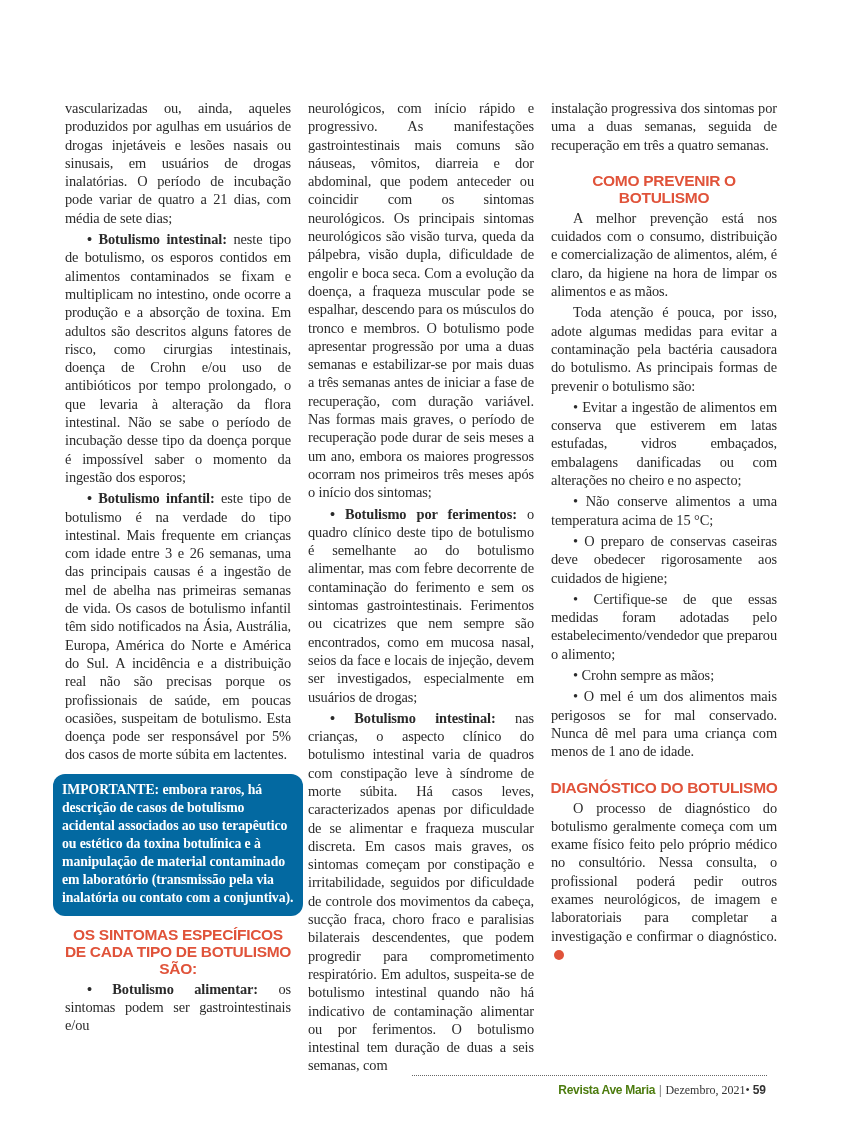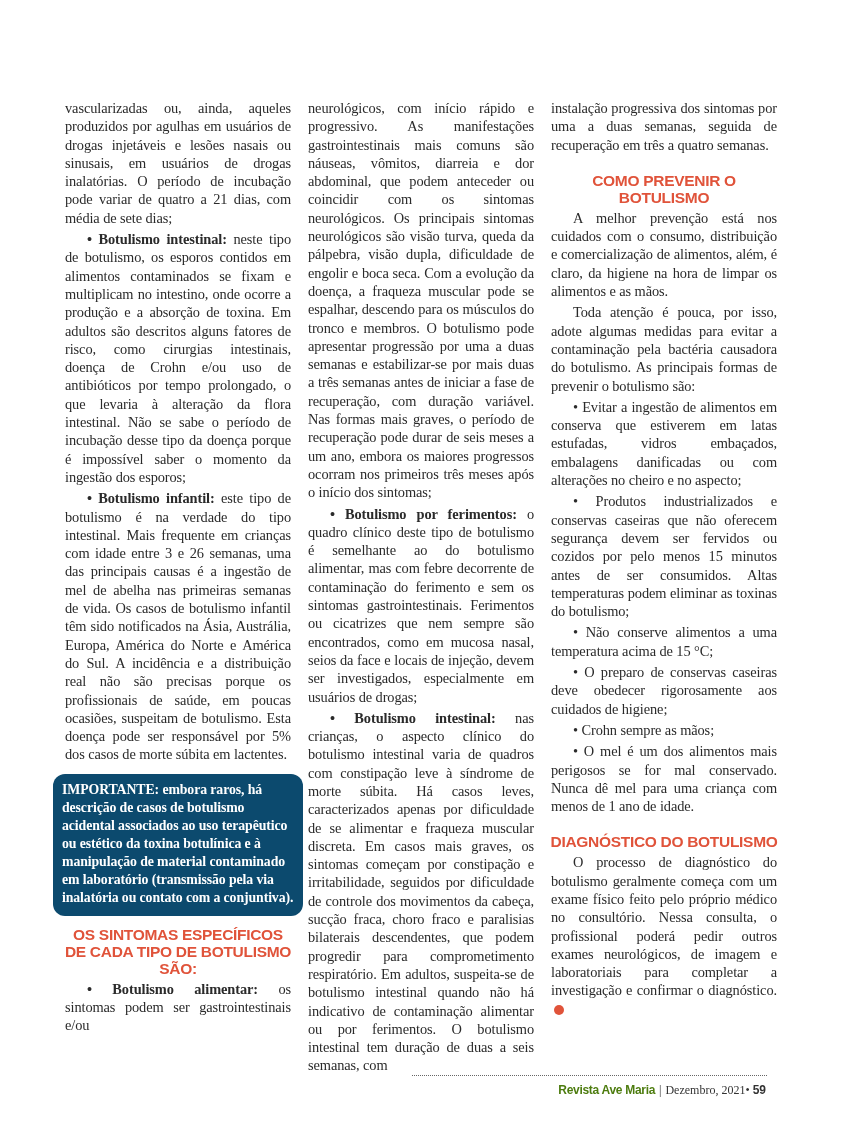--- a/index.html
+++ b/index.html
@@ -17,21 +17,21 @@
   #col3 { left:548px; }
   .p { margin:3px; text-indent:0; }
   .p.ind { text-indent:22px; }
   .b { font-weight:bold; }
   .heading {
     font-family:"Liberation Sans","DejaVu Sans",sans-serif;
     font-weight:bold; color:#e0533a; font-size:15.5px; line-height:17px;
     text-align:center; margin:0; letter-spacing:-0.3px;
   }
   .box {
-    background:#0c4a6e; color:#fff; border-radius:12px;
+    background:#0369a1; color:#fff; border-radius:12px;
     margin:10px -9px 10px -9px; padding:7px 9px 9px 9px;
     font-family:"Liberation Serif","DejaVu Serif",serif; font-weight:bold;
     font-size:13.8px; line-height:18px; text-align:left;
   }
   .endmark { display:inline-block; width:10px; height:10px; border-radius:50%; background:#e0533a; vertical-align:-1px; margin-left:3px; }
   .footer-rule {
     position:absolute; left:412px; top:1075px; width:355px; height:0;
     border-top:1px dotted #666;
   }
   .footer {
@@ -59,23 +59,23 @@
   <p class="p ind"><span class="b">• Botulismo por ferimentos:</span><span> o quadro clínico deste tipo de botulismo é semelhante ao do botulismo alimentar, mas com febre decorrente de contaminação do ferimento e sem os sintomas gastrointestinais. Ferimentos ou cicatrizes que nem sempre são encontrados, como em mucosa nasal, seios da face e locais de injeção, devem ser investigados, especialmente em usuários de drogas;</span></p>
   <p class="p ind"><span class="b">• Botulismo intestinal:</span><span> nas crianças, o aspecto clínico do botulismo intestinal varia de quadros com constipação leve à síndrome de morte súbita. Há casos leves, caracterizados apenas por dificuldade de se alimentar e fraqueza muscular discreta. Em casos mais graves, os sintomas começam por constipação e irritabilidade, seguidos por dificuldade de controle dos movimentos da cabeça, sucção fraca, choro fraco e paralisias bilaterais descendentes, que podem progredir para comprometimento respiratório. Em adultos, suspeita-se de botulismo intestinal quando não há indicativo de contaminação alimentar ou por ferimentos. O botulismo intestinal tem duração de duas a seis semanas, com</span></p>
 </div>
 
 <div id="col3" class="col">
   <p class="p">instalação progressiva dos sintomas por uma a duas semanas, seguida de recuperação em três a quatro semanas.</p>
   <h2 class="heading" style="margin-top:18px;">COMO PREVENIR O BOTULISMO</h2>
   <p class="p ind">A melhor prevenção está nos cuidados com o consumo, distribuição e comercialização de alimentos, além, é claro, da higiene na hora de limpar os alimentos e as mãos.</p>
   <p class="p ind">Toda atenção é pouca, por isso, adote algumas medidas para evitar a contaminação pela bactéria causadora do botulismo. As principais formas de prevenir o botulismo são:</p>
   <p class="p ind">• Evitar a ingestão de alimentos em conserva que estiverem em latas estufadas, vidros embaçados, embalagens danificadas ou com alterações no cheiro e no aspecto;</p>
-  <p class="p ind">• Produtos industrializados e conservas caseiras que não oferecem segurança devem ser fervidos ou cozidos por pelo menos 15 minutos antes de ser consumidos. Altas temperaturas podem eliminar as toxinas do botulismo;</p>
   <p class="p ind">• Não conserve alimentos a uma temperatura acima de 15 °C;</p>
   <p class="p ind">• O preparo de conservas caseiras deve obedecer rigorosamente aos cuidados de higiene;</p>
+  <p class="p ind">• Certifique-se de que essas medidas foram adotadas pelo estabelecimento/vendedor que preparou o alimento;</p>
   <p class="p ind">• Crohn sempre as mãos;</p>
   <p class="p ind">• O mel é um dos alimentos mais perigosos se for mal conservado. Nunca dê mel para uma criança com menos de 1 ano de idade.</p>
   <h2 class="heading" style="margin-top:18px;">DIAGNÓSTICO DO BOTULISMO</h2>
   <p class="p ind"><span>O processo de diagnóstico do botulismo geralmente começa com um exame físico feito pelo próprio médico no consultório. Nessa consulta, o profissional poderá pedir outros exames neurológicos, de imagem e laboratoriais para completar a investigação e confirmar o diagnóstico.</span><span class="endmark"></span></p>
 </div>
 
 <div class="footer-rule"></div>
 <div class="footer">
   <span class="mag">Revista Ave Maria</span><span class="sep">|</span><span>Dezembro, 2021</span><span>•</span> <span class="pg">59</span>
 </div>

